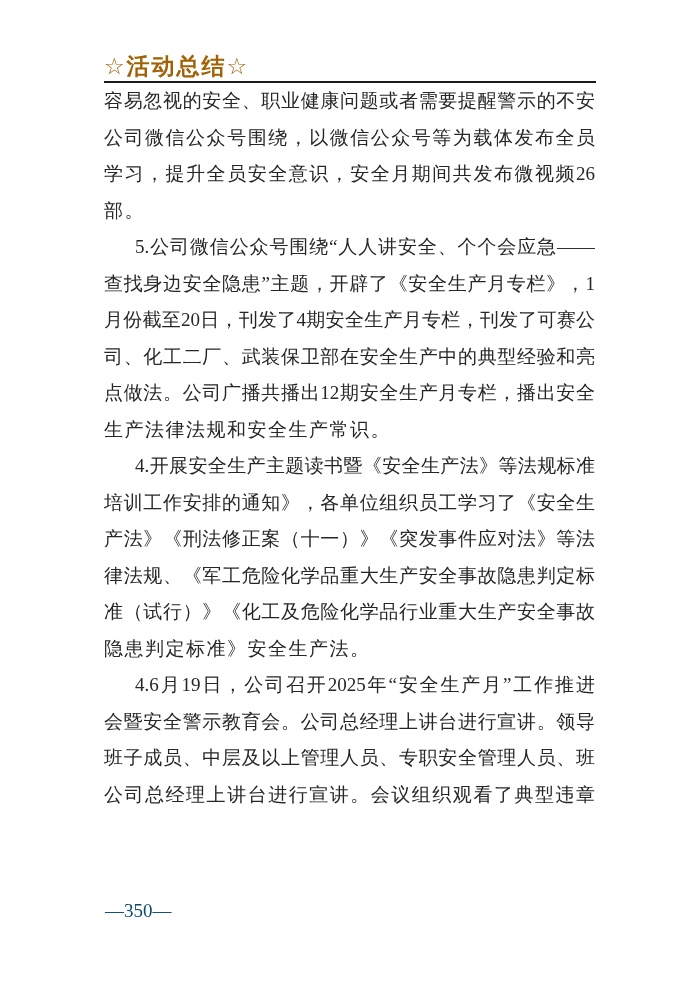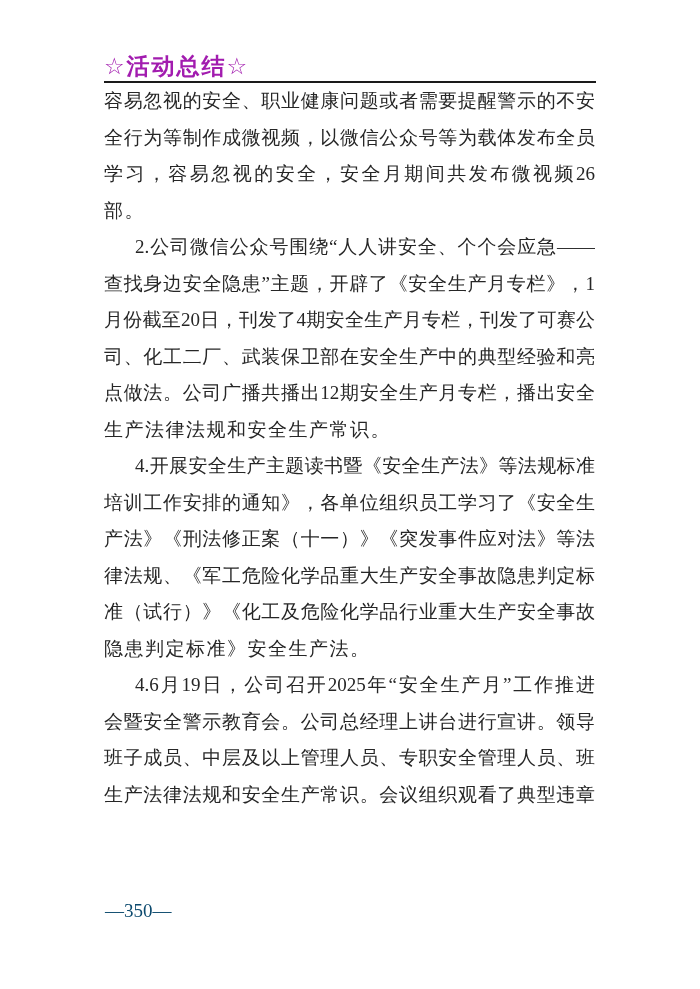--- a/index.html
+++ b/index.html
@@ -21,21 +21,21 @@
     left: 104px;
     top: 53px;
     width: 492px;
   }
   .header-title {
     font-family: "Liberation Sans", "DejaVu Sans", sans-serif;
     font-weight: 700;
     font-size: 23px;
     line-height: 26px;
     letter-spacing: 2px;
-    color: #a21caf;
+    color: #a16207;
     white-space: nowrap;
   }
   .header-rule {
     margin-top: 2px;
     height: 0;
     border-top: 2px solid #1a1a1a;
     width: 492px;
   }
   .body-text {
     position: absolute;
@@ -73,45 +73,45 @@
 <div class="page">
 
   <div class="header">
     <div class="header-title">☆活动总结☆</div>
     <div class="header-rule"></div>
   </div>
 
   <div class="body-text" id="body-text">
       <div class="para">
         <div class="line">容易忽视的安全、职业健康问题或者需要提醒警示的不安</div>
-        <div class="line">全行为等制作成微视频，以微信公众号等为载体发布全员</div>
-        <div class="line">学习，容易忽视的安全，安全月期间共发布微视频26</div>
+        <div class="line">公司微信公众号围绕，以微信公众号等为载体发布全员</div>
+        <div class="line">学习，提升全员安全意识，安全月期间共发布微视频26</div>
         <div class="line last">部。</div>
       </div>
       <div class="para">
-        <div class="line first-indent">2.公司微信公众号围绕“人人讲安全、个个会应急——</div>
+        <div class="line first-indent">5.公司微信公众号围绕“人人讲安全、个个会应急——</div>
         <div class="line">查找身边安全隐患”主题，开辟了《安全生产月专栏》，1</div>
         <div class="line">月份截至20日，刊发了4期安全生产月专栏，刊发了可赛公</div>
         <div class="line">司、化工二厂、武装保卫部在安全生产中的典型经验和亮</div>
         <div class="line">点做法。公司广播共播出12期安全生产月专栏，播出安全</div>
         <div class="line last">生产法律法规和安全生产常识。</div>
       </div>
       <div class="para">
         <div class="line first-indent">4.开展安全生产主题读书暨《安全生产法》等法规标准</div>
         <div class="line">培训工作安排的通知》，各单位组织员工学习了《安全生</div>
         <div class="line">产法》《刑法修正案（十一）》《突发事件应对法》等法</div>
         <div class="line">律法规、《军工危险化学品重大生产安全事故隐患判定标</div>
         <div class="line">准（试行）》《化工及危险化学品行业重大生产安全事故</div>
         <div class="line last">隐患判定标准》安全生产法。</div>
       </div>
       <div class="para">
         <div class="line first-indent">4.6月19日，公司召开2025年“安全生产月”工作推进</div>
         <div class="line">会暨安全警示教育会。公司总经理上讲台进行宣讲。领导</div>
         <div class="line">班子成员、中层及以上管理人员、专职安全管理人员、班</div>
-        <div class="line">生产法律法规和安全生产常识。会议组织观看了典型违章</div>
+        <div class="line">公司总经理上讲台进行宣讲。会议组织观看了典型违章</div>
       </div>
     </div>
 
   <div class="footer">
     <span>—350—</span>
   </div>
 
 </div>
 
 </body></html>

